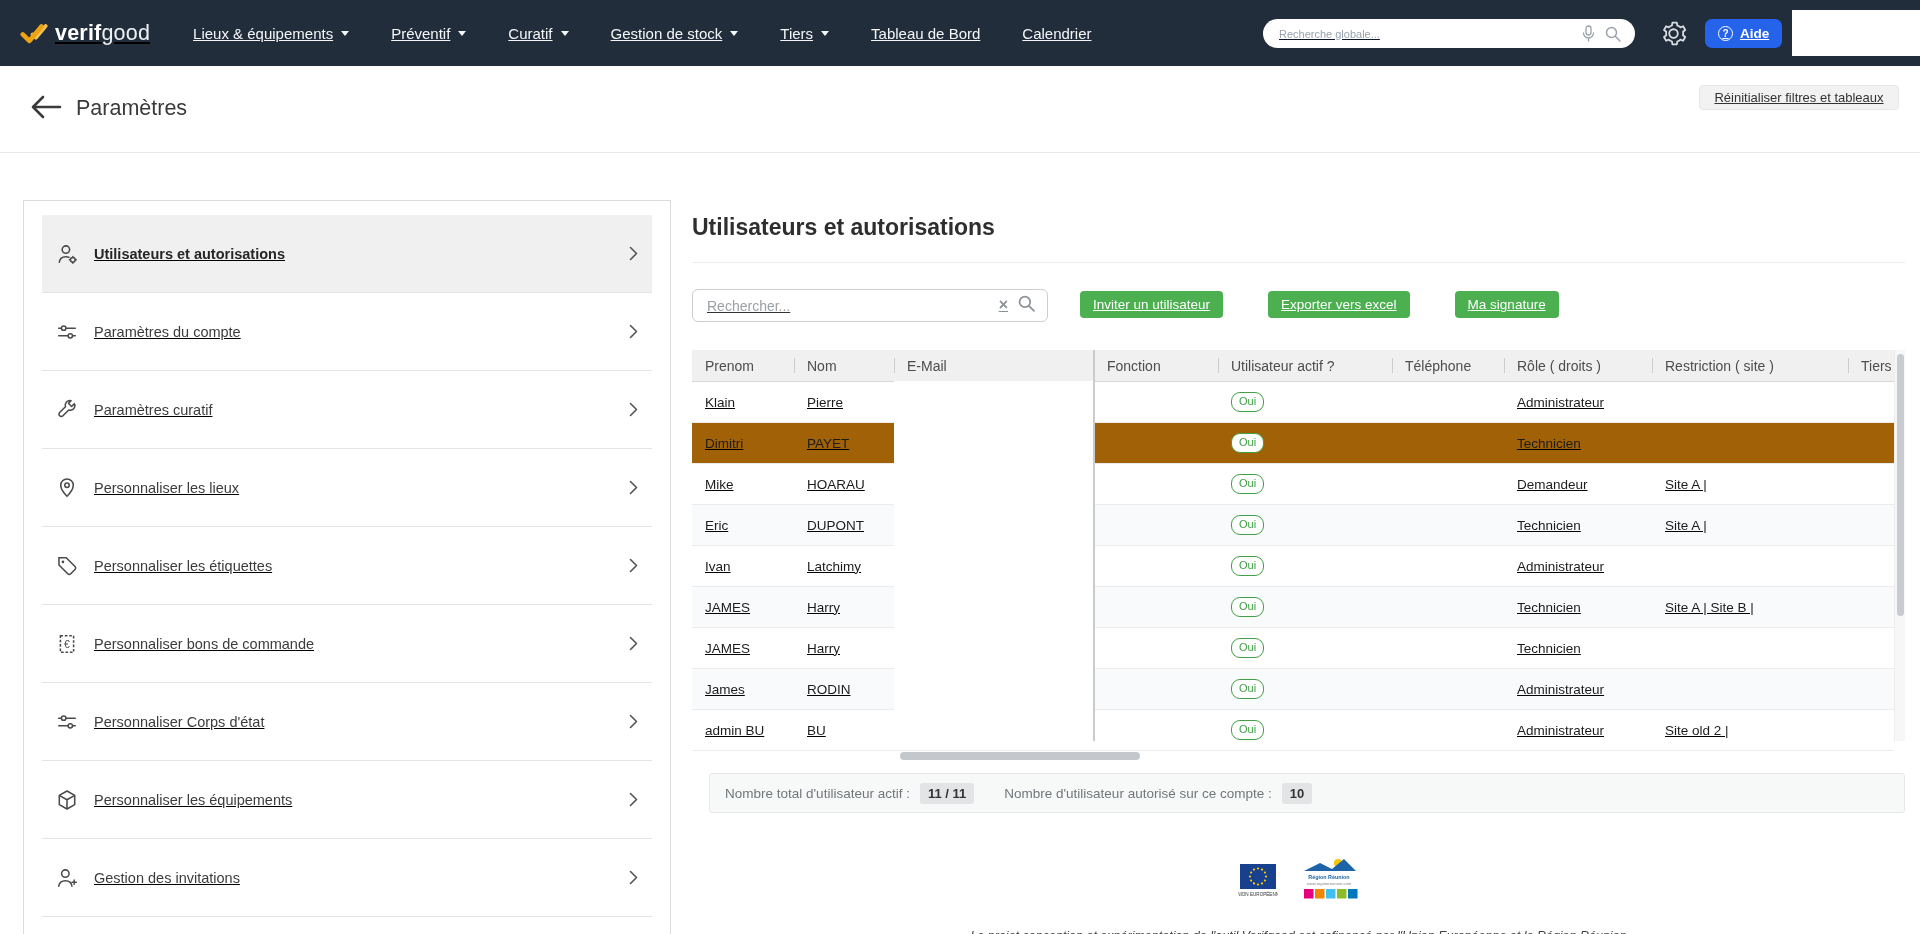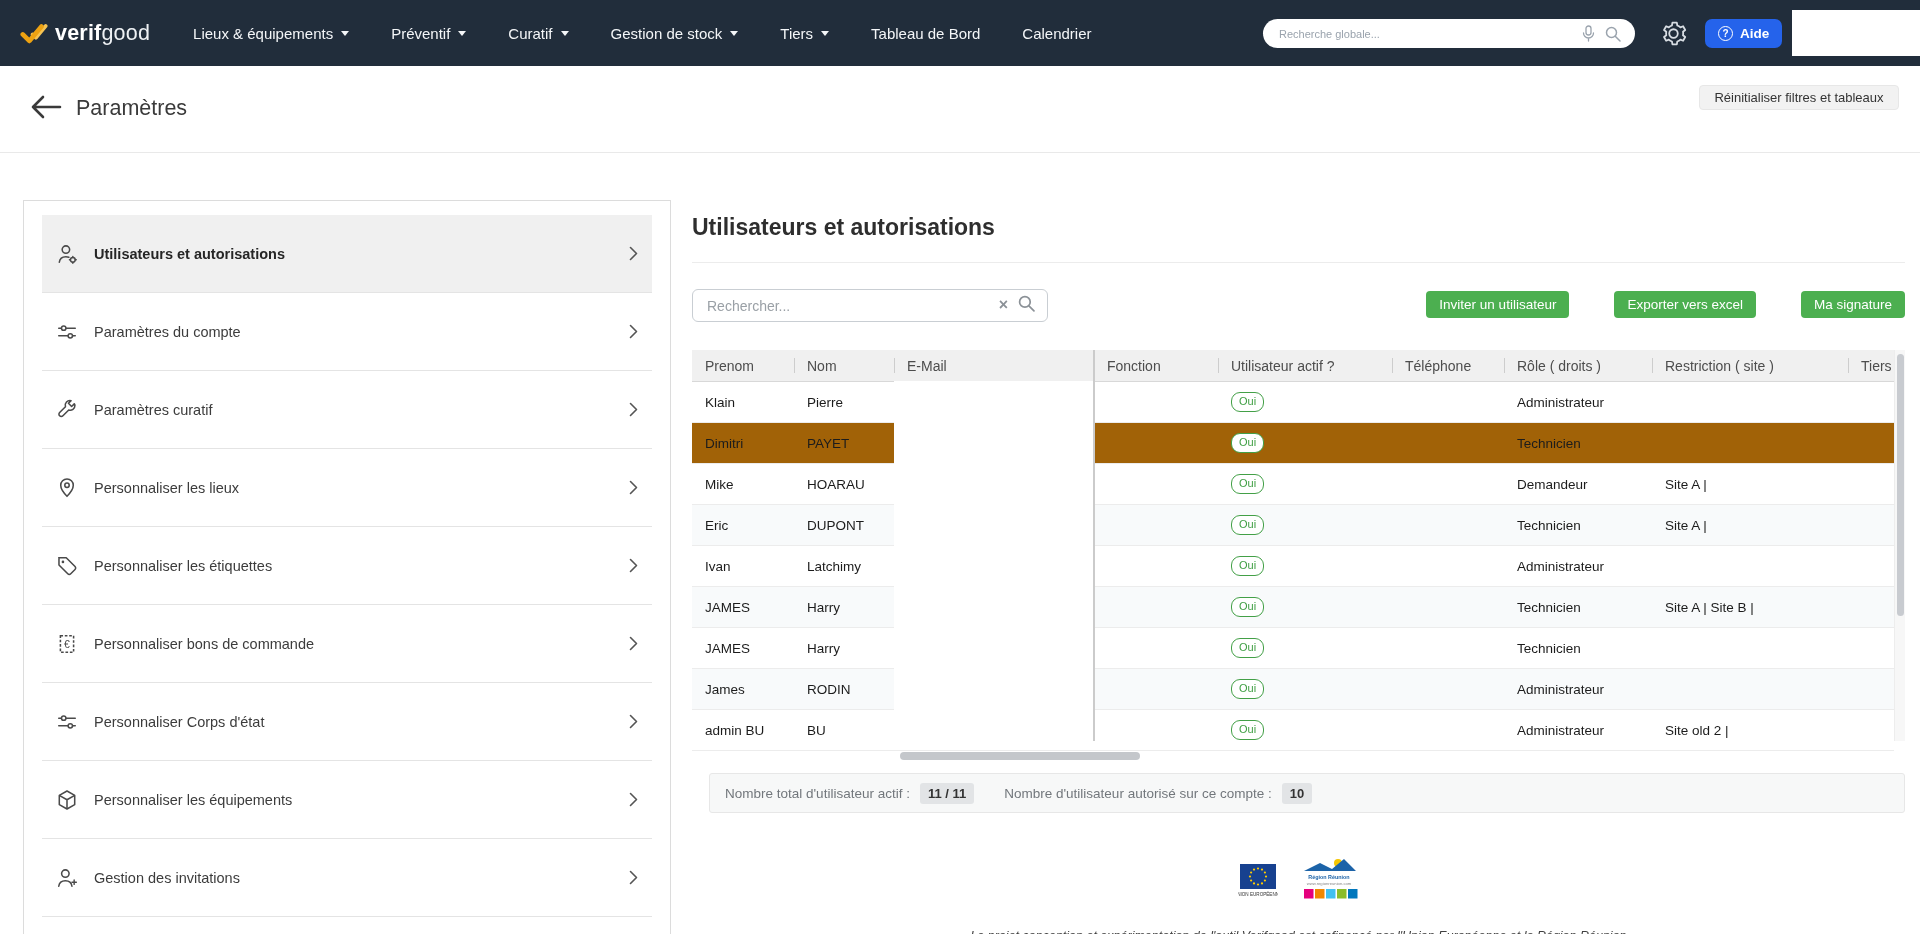--- a/index.html
+++ b/index.html
@@ -1,21 +1,21 @@
 <!DOCTYPE html>
 <html><head>
 <meta charset="utf-8">
 <style>
   html,body{margin:0;padding:0;}
   body{
     width:1920px;height:934px;position:relative;overflow:hidden;
     background:#ffffff;font-family:"Liberation Sans",sans-serif;
     -webkit-font-smoothing:antialiased;
   }
-  [data-interactable="true"]{cursor:pointer;}
+  [data-interactable="true"]{cursor:pointer;text-decoration:underline;}
 
   
   .navbar{position:absolute;left:0;top:0;right:0;height:66px;background:#212d3b;display:flex;align-items:center;}
   .logo{display:flex;align-items:center;padding-left:20px;gap:7px;}
   .logo .brand{font-size:21.5px;color:#fff;letter-spacing:.2px;}
   .logo .brand b{font-weight:700;}
   .logo .brand span{font-weight:400;color:#eef1f4;}
   .main-nav{display:flex;align-items:center;margin-left:22px;}
   .nav-item{color:#f4f6f8;font-size:15px;padding:0 21px;display:flex;align-items:center;white-space:nowrap;}
   .caret{display:inline-block;width:0;height:0;border-left:4.5px solid transparent;border-right:4.5px solid transparent;border-top:5.5px solid #f4f6f8;margin-left:8px;}
@@ -40,21 +40,21 @@
   .side-item .s-icon{flex:none;width:22px;height:22px;margin-right:16px;display:flex;align-items:center;justify-content:center;}
   .side-item .s-label{font-size:14.5px;color:#3c3c3c;}
   .side-item.active{background:#f0f0f0;}
   .side-item.active .s-label{font-weight:700;color:#262626;}
   .side-item .s-chev{margin-left:auto;display:flex;align-items:center;}
 
   
   .main{position:absolute;left:692px;top:200px;width:1213px;}
   .main h2{margin:14px 0 0;font-size:23px;color:#2e2e2e;font-weight:700;}
   .main-divider{border:none;border-top:1px solid #ececec;margin:21px 0 0;}
-  .toolbar{margin-top:26px;display:flex;justify-content:space-between;align-items:flex-start;}
+  .toolbar{margin-top:26px;display:flex;align-items:flex-start;}
   .search-box{width:356px;height:33px;border:1px solid #c9ced3;border-radius:6px;display:flex;align-items:center;padding:0 12px;box-sizing:border-box;}
   .search-box input{flex:1;border:none;outline:none;font-size:14px;color:#333;font-family:inherit;}
   .search-box input::placeholder{color:#9aa0a6;}
   .clear-x{color:#8b9197;font-size:16px;font-weight:700;margin:0 10px 2px 0;line-height:1;}
   .action-btns{display:flex;gap:13px;margin-top:2px;}
   .green-btn{height:27px;background:#4caf50;color:#fff;border:none;border-radius:4px;font-size:13.5px;padding:0 13px;font-family:inherit;margin-left:32px;}
 
   
   .table-wrap{position:relative;margin-top:28px;width:1213px;}
   table.users{border-collapse:collapse;table-layout:fixed;width:1202px;}

